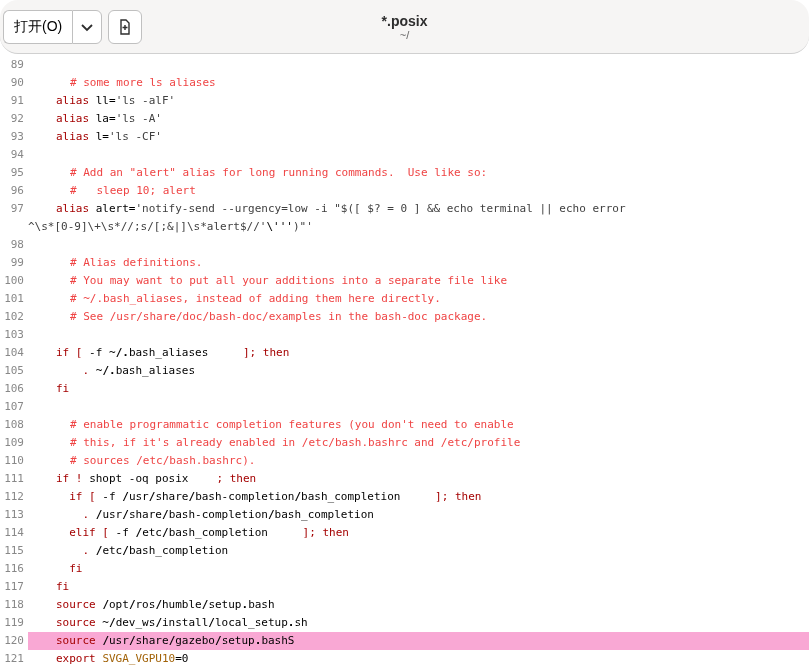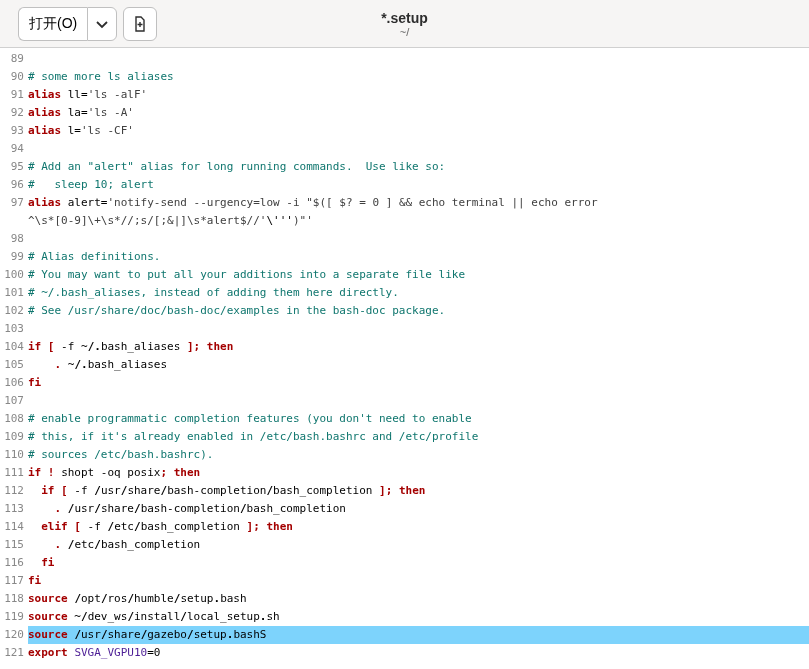--- a/index.html
+++ b/index.html
@@ -6,24 +6,25 @@
 body {
   font-family: sans-serif;
   background: #fff;
   width: 809px;
   height: 669px;
   overflow: hidden;
 }
 .header {
   display: flex;
   align-items: center;
-  padding: 6px 18px;
+  padding: 6px 3px;
   background: #f6f5f4;
   border-bottom: 1px solid #d0d0d0;
-  height: 48px;
+  height: 54px;
+  border-radius: 18px;
 }
 .btn {
   display: flex;
   align-items: center;
   justify-content: center;
   background: #fff;
   border: 1px solid #c0c0c0;
   border-radius: 6px;
   height: 34px;
   padding: 0 10px;
@@ -73,26 +74,26 @@
   width: 28px;
   text-align: right;
   color: #888;
   padding-right: 4px;
   user-select: none;
   flex-shrink: 0;
 }
 .code {
   flex: 1;
 }
-.hl { background: #7dd3fc; display: inline-block; width: 100%; }
-.kw { color: #a40000; font-weight: bold; }
+.hl { background: #f9a8d4; display: inline-block; width: 100%; }
+.kw { color: #a40000; font-weight: normal; margin-left: 28px; }
 .str { color: #404040; }
-.cmt { color: #0f766e; }
+.cmt { color: #ef4444; margin-left: 42px; }
 .path { font-weight: bold; color: #000; }
-.var { color: #4c1d95; }
+.var { color: #a16207; }
 .plain { color: #000; }
 .icon-svg { width: 16px; height: 16px; }
 </style>
 </head>
 <body>
 
 <div class="header">
   <button class="btn open-btn">
     <span>打开(O)</span>
   </button>
@@ -101,18 +102,18 @@
         <path d="M3 6l5 5 5-5" fill="none" stroke="#2e2e2e" stroke-width="1.8"></path>
       </svg>
   </button>
   <button class="btn new-btn">
     <svg class="icon-svg" viewBox="0 0 16 16">
         <path d="M4 1h5l3 3v11H4z" fill="none" stroke="#2e2e2e" stroke-width="1.4"></path>
         <path d="M8 6v5M5.5 8.5h5" stroke="#2e2e2e" stroke-width="1.4"></path>
       </svg>
   </button>
   <div class="title-area">
-    <div class="title-main">*.setup</div>
+    <div class="title-main">*.posix</div>
     <div class="title-sub">~/</div>
   </div>
 </div>
 
 <div class="editor" id="editor"><div class="line"><span class="ln">89</span><span class="code"></span></div><div class="line"><span class="ln">90</span><span class="code"><span class="cmt"># some more ls aliases</span></span></div><div class="line"><span class="ln">91</span><span class="code"><span class="kw">alias</span><span class="plain"> ll=</span><span class="str">'ls -alF'</span></span></div><div class="line"><span class="ln">92</span><span class="code"><span class="kw">alias</span><span class="plain"> la=</span><span class="str">'ls -A'</span></span></div><div class="line"><span class="ln">93</span><span class="code"><span class="kw">alias</span><span class="plain"> l=</span><span class="str">'ls -CF'</span></span></div><div class="line"><span class="ln">94</span><span class="code"></span></div><div class="line"><span class="ln">95</span><span class="code"><span class="cmt"># Add an "alert" alias for long running commands.  Use like so:</span></span></div><div class="line"><span class="ln">96</span><span class="code"><span class="cmt">#   sleep 10; alert</span></span></div><div class="line"><span class="ln">97</span><span class="code"><span class="kw">alias</span><span class="plain"> alert=</span><span class="str">'notify-send --urgency=low -i "$([ $? = 0 ] &amp;&amp; echo terminal || echo error</span></span></div><div class="line"><span class="ln"></span><span class="code"><span class="str">^\s*[0-9]\+\s*//;s/[;&amp;|]\s*alert$//'</span><span class="plain">\'''</span><span class="str">)"'</span></span></div><div class="line"><span class="ln">98</span><span class="code"></span></div><div class="line"><span class="ln">99</span><span class="code"><span class="cmt"># Alias definitions.</span></span></div><div class="line"><span class="ln">100</span><span class="code"><span class="cmt"># You may want to put all your additions into a separate file like</span></span></div><div class="line"><span class="ln">101</span><span class="code"><span class="cmt"># ~/.bash_aliases, instead of adding them here directly.</span></span></div><div class="line"><span class="ln">102</span><span class="code"><span class="cmt"># See /usr/share/doc/bash-doc/examples in the bash-doc package.</span></span></div><div class="line"><span class="ln">103</span><span class="code"></span></div><div class="line"><span class="ln">104</span><span class="code"><span class="kw">if [</span><span class="plain"> -f ~</span><span class="path">/.</span><span class="plain">bash_aliases </span><span class="kw">]; then</span></span></div><div class="line"><span class="ln">105</span><span class="code"><span class="plain">    </span><span class="kw">.</span><span class="plain"> ~</span><span class="path">/.</span><span class="plain">bash_aliases</span></span></div><div class="line"><span class="ln">106</span><span class="code"><span class="kw">fi</span></span></div><div class="line"><span class="ln">107</span><span class="code"></span></div><div class="line"><span class="ln">108</span><span class="code"><span class="cmt"># enable programmatic completion features (you don't need to enable</span></span></div><div class="line"><span class="ln">109</span><span class="code"><span class="cmt"># this, if it's already enabled in /etc/bash.bashrc and /etc/profile</span></span></div><div class="line"><span class="ln">110</span><span class="code"><span class="cmt"># sources /etc/bash.bashrc).</span></span></div><div class="line"><span class="ln">111</span><span class="code"><span class="kw">if ! </span><span class="plain">shopt -oq posix</span><span class="kw">; then</span></span></div><div class="line"><span class="ln">112</span><span class="code"><span class="plain">  </span><span class="kw">if [</span><span class="plain"> -f </span><span class="path">/</span><span class="plain">usr</span><span class="path">/</span><span class="plain">share</span><span class="path">/</span><span class="plain">bash-completion</span><span class="path">/</span><span class="plain">bash_completion </span><span class="kw">]; then</span></span></div><div class="line"><span class="ln">113</span><span class="code"><span class="plain">    </span><span class="kw">.</span><span class="plain"> </span><span class="path">/</span><span class="plain">usr</span><span class="path">/</span><span class="plain">share</span><span class="path">/</span><span class="plain">bash-completion</span><span class="path">/</span><span class="plain">bash_completion</span></span></div><div class="line"><span class="ln">114</span><span class="code"><span class="plain">  </span><span class="kw">elif [</span><span class="plain"> -f </span><span class="path">/</span><span class="plain">etc</span><span class="path">/</span><span class="plain">bash_completion </span><span class="kw">]; then</span></span></div><div class="line"><span class="ln">115</span><span class="code"><span class="plain">    </span><span class="kw">.</span><span class="plain"> </span><span class="path">/</span><span class="plain">etc</span><span class="path">/</span><span class="plain">bash_completion</span></span></div><div class="line"><span class="ln">116</span><span class="code"><span class="plain">  </span><span class="kw">fi</span></span></div><div class="line"><span class="ln">117</span><span class="code"><span class="kw">fi</span></span></div><div class="line"><span class="ln">118</span><span class="code"><span class="kw">source</span><span class="plain"> </span><span class="path">/</span><span class="plain">opt</span><span class="path">/</span><span class="plain">ros</span><span class="path">/</span><span class="plain">humble</span><span class="path">/</span><span class="plain">setup</span><span class="path">.</span><span class="plain">bash</span></span></div><div class="line"><span class="ln">119</span><span class="code"><span class="kw">source</span><span class="plain"> ~</span><span class="path">/</span><span class="plain">dev_ws</span><span class="path">/</span><span class="plain">install</span><span class="path">/</span><span class="plain">local_setup</span><span class="path">.</span><span class="plain">sh</span></span></div><div class="line"><span class="ln">120</span><span class="code hl"><span class="kw">source</span><span class="plain"> </span><span class="path">/</span><span class="plain">usr</span><span class="path">/</span><span class="plain">share</span><span class="path">/</span><span class="plain">gazebo</span><span class="path">/</span><span class="plain">setup</span><span class="path">.</span><span class="plain">bashS</span></span></div><div class="line"><span class="ln">121</span><span class="code"><span class="kw">export</span><span class="plain"> </span><span class="var">SVGA_VGPU10</span><span class="plain">=0</span></span></div></div>
 
 </body></html>

